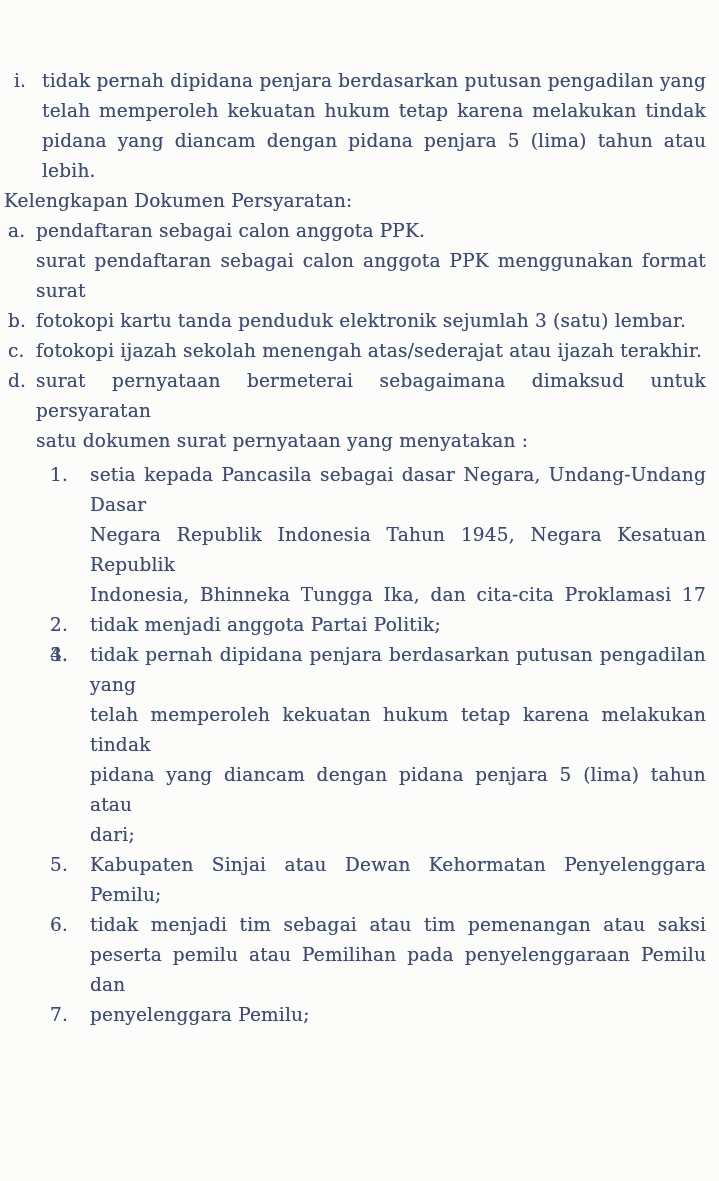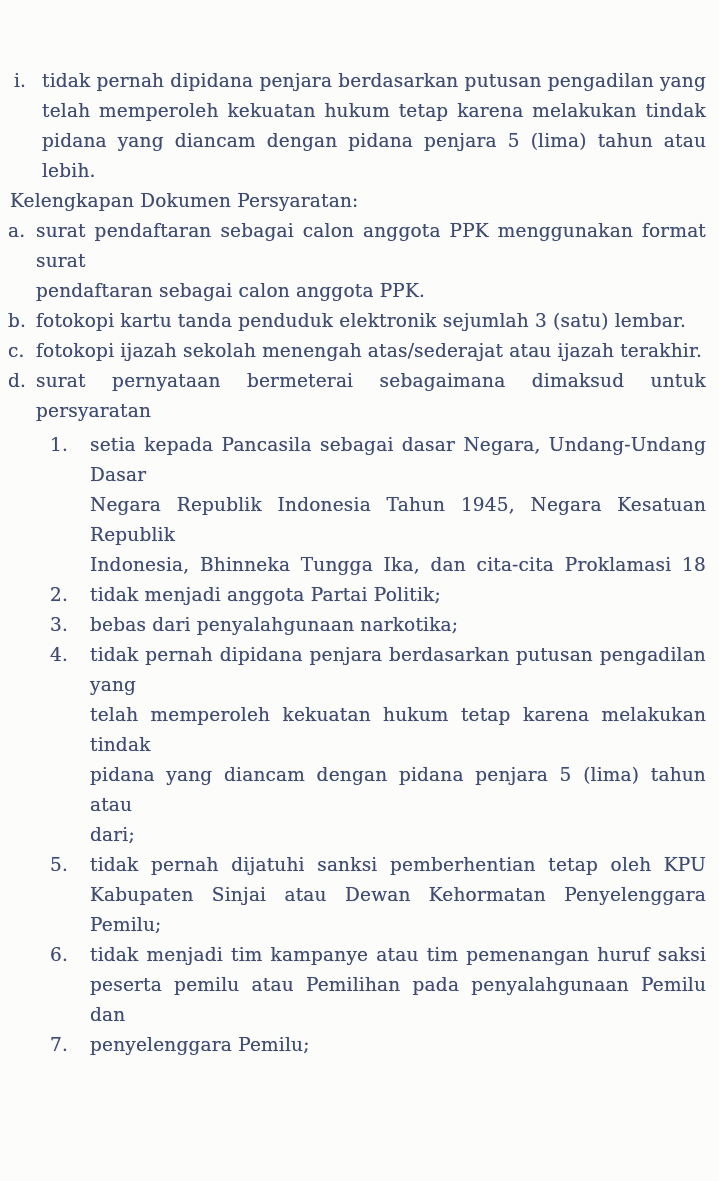--- a/index.html
+++ b/index.html
@@ -19,21 +19,21 @@
     overflow: hidden;
   }
   .item {
     position: relative;
     box-sizing: border-box;
     padding-right: 13px;
   }
   .marker { position: absolute; top: 0; }
   .intro { padding-left: 42px; }
   .intro > .marker { left: 14px; }
-  .heading { padding-left: 10px; padding-right: 13px; }
+  .heading { padding-left: 4px; padding-right: 13px; }
   .lettered { padding-left: 36px; }
   .lettered > .marker { left: 8px; }
   .numbered { padding-left: 90px; }
   .numbered > .marker { left: 50px; }
   .numbered-list { margin-top: 4px; }
   .line { text-align: justify; text-align-last: justify; }
   .line.last { text-align-last: left; }
 </style>
 </head>
 <body>
@@ -47,22 +47,22 @@
         <div class="line">telah memperoleh kekuatan hukum tetap karena melakukan tindak</div>
         <div class="line last">pidana yang diancam dengan pidana penjara 5 (lima) tahun atau lebih.</div>
       </div>
   </div>
 
   <div class="heading">Kelengkapan Dokumen Persyaratan:</div>
 
   <div class="item lettered">
     <span class="marker">a.</span>
     <div>
+        <div class="line last">pendaftaran sebagai calon anggota PPK.</div>
         <div class="line">surat pendaftaran sebagai calon anggota PPK menggunakan format surat</div>
-        <div class="line last">pendaftaran sebagai calon anggota PPK.</div>
       </div>
   </div>
 
   <div class="item lettered">
     <span class="marker">b.</span>
     <div>
         <div class="line last">fotokopi kartu tanda penduduk elektronik sejumlah 3 (satu) lembar.</div>
       </div>
   </div>
 
@@ -70,71 +70,68 @@
     <span class="marker">c.</span>
     <div>
         <div class="line last">fotokopi ijazah sekolah menengah atas/sederajat atau ijazah terakhir.</div>
       </div>
   </div>
 
   <div class="item lettered">
     <span class="marker">d.</span>
     <div>
         <div class="line">surat pernyataan bermeterai sebagaimana dimaksud untuk persyaratan</div>
+        <div class="line last">satu dokumen surat pernyataan yang menyatakan :</div>
       </div>
   </div>
 
   <div class="numbered-list">
 
     <div class="item numbered">
       <span class="marker">1.</span>
       <div>
           <div class="line">setia kepada Pancasila sebagai dasar Negara, Undang-Undang Dasar</div>
           <div class="line">Negara Republik Indonesia Tahun 1945, Negara Kesatuan Republik</div>
-          <div class="line">Indonesia, Bhinneka Tungga Ika, dan cita-cita Proklamasi 18</div>
+          <div class="line">Indonesia, Bhinneka Tungga Ika, dan cita-cita Proklamasi 17</div>
         </div>
     </div>
 
     <div class="item numbered">
       <span class="marker">2.</span>
       <div>
           <div class="line last">tidak menjadi anggota Partai Politik;</div>
         </div>
     </div>
 
     <div class="item numbered">
       <span class="marker">3.</span>
-      <div>
-          <div class="line last">bebas dari penyalahgunaan narkotika;</div>
-        </div>
     </div>
 
     <div class="item numbered">
       <span class="marker">4.</span>
       <div>
           <div class="line">tidak pernah dipidana penjara berdasarkan putusan pengadilan yang</div>
           <div class="line">telah memperoleh kekuatan hukum tetap karena melakukan tindak</div>
           <div class="line">pidana yang diancam dengan pidana penjara 5 (lima) tahun atau</div>
           <div class="line last">dari;</div>
         </div>
     </div>
 
     <div class="item numbered">
       <span class="marker">5.</span>
       <div>
-          <div class="line">tidak pernah dijatuhi sanksi pemberhentian tetap oleh KPU</div>
           <div class="line last">Kabupaten Sinjai atau Dewan Kehormatan Penyelenggara Pemilu;</div>
         </div>
     </div>
 
     <div class="item numbered">
       <span class="marker">6.</span>
       <div>
-          <div class="line">tidak menjadi tim kampanye atau tim pemenangan huruf saksi</div>
-          <div class="line">peserta pemilu atau Pemilihan pada penyalahgunaan Pemilu dan</div>
+          <div class="line">tidak menjadi tim sebagai atau tim pemenangan atau saksi</div>
+          <div class="line">peserta pemilu atau Pemilihan pada penyelenggaraan Pemilu dan</div>
         </div>
     </div>
 
     <div class="item numbered">
       <span class="marker">7.</span>
       <div>
           <div class="line last">penyelenggara Pemilu;</div>
         </div>
     </div>
 

